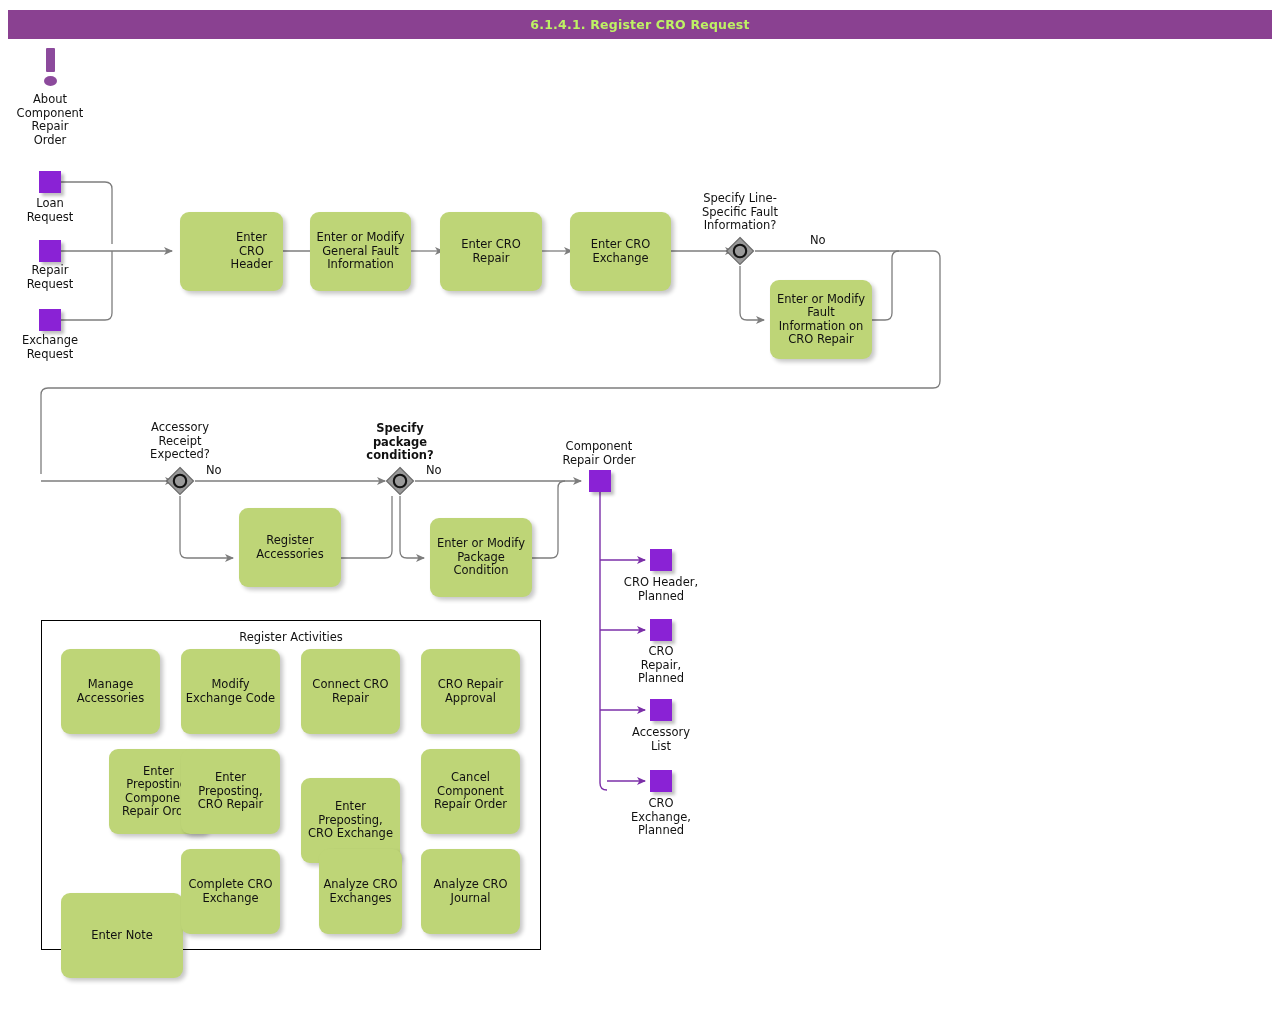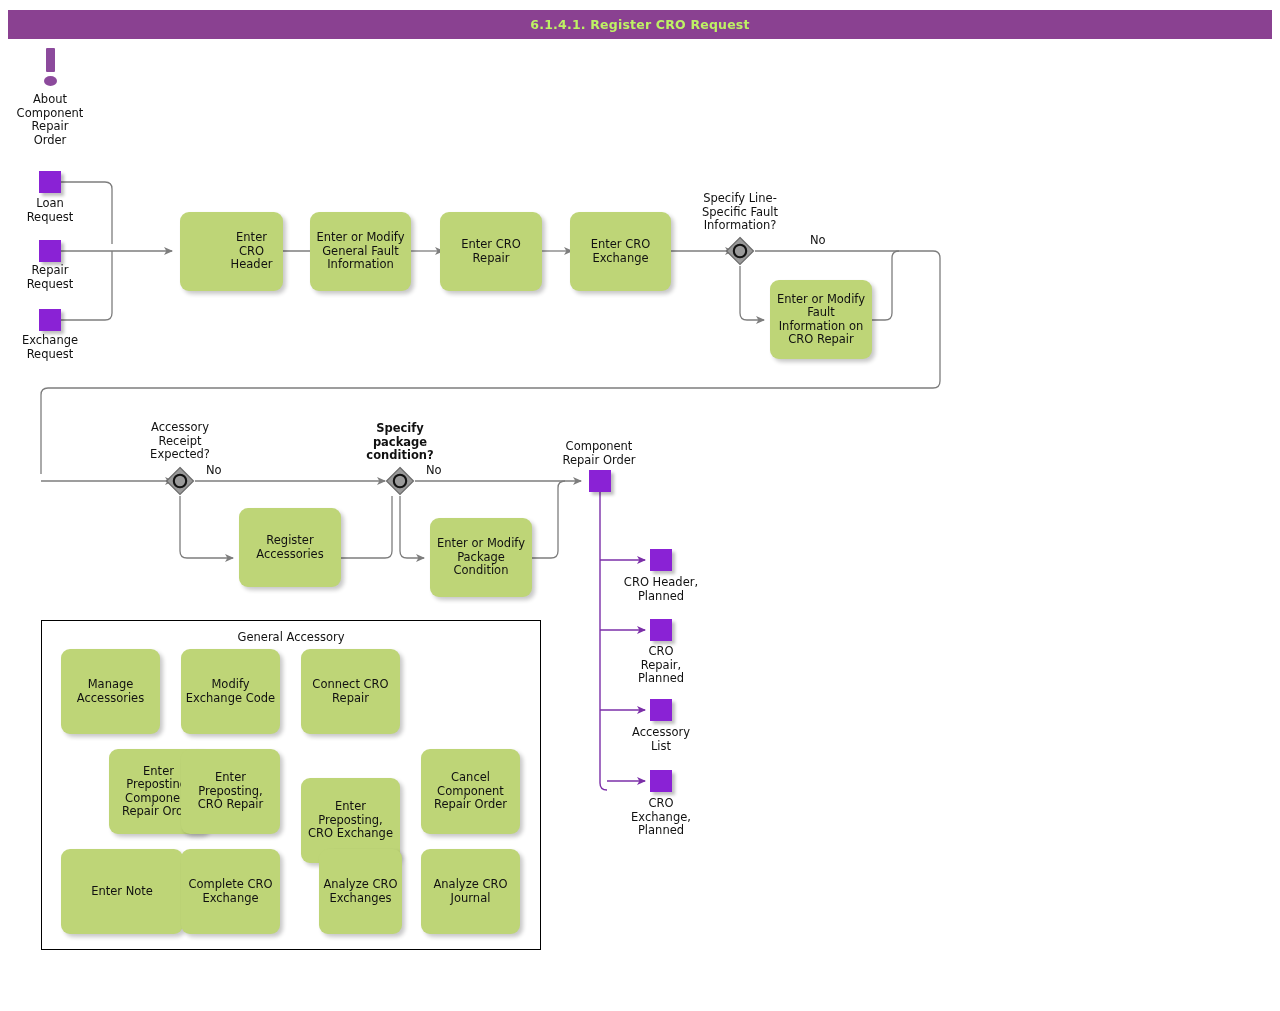--- a/index.html
+++ b/index.html
@@ -191,44 +191,46 @@
   <div class="evt" style="left:650px;top:699px;"></div>
   <div class="lbl" style="left:605px;top:726px;width:112px;">Accessory
 List</div>
 
   <div class="evt" style="left:650px;top:770px;"></div>
   <div class="lbl" style="left:605px;top:797px;width:112px;">CRO
 Exchange,
 Planned</div>
 
   <div id="ga-frame"></div>
-  <div id="ga-title">General Accessory</div>
+  <div id="ga-title">Register Activities</div>
 
   <div class="activity" style="left:61px;top:649px;width:99px;height:85px;">Manage
 Accessories</div>
   <div class="activity" style="left:301px;top:649px;width:99px;height:85px;">Connect CRO
 Repair</div>
   <div class="activity" style="left:181px;top:649px;width:99px;height:85px;">Modify Exchange
 Code</div>
+  <div class="activity" style="left:421px;top:649px;width:99px;height:85px;">CRO Repair
+Approval</div>
 
   <div class="activity" style="left:61px;top:749px;width:99px;height:85px;margin-left:48px;">Enter
 Preposting,
 Component
 Repair Order</div>
   <div class="activity" style="left:181px;top:749px;width:99px;height:85px;">Enter
 Preposting,
 CRO Repair</div>
   <div class="activity" style="left:301px;top:749px;width:99px;height:85px;margin-top:29px;">Enter
 Preposting, CRO
 Exchange</div>
   <div class="activity" style="left:421px;top:749px;width:99px;height:85px;">Cancel
 Component
 Repair Order</div>
 
-  <div class="activity" style="left:61px;top:849px;width:122px;height:85px;">Enter Note</div>
+  <div class="activity" style="left:61px;top:893px;width:122px;height:85px;">Enter Note</div>
   <div class="activity" style="left:181px;top:849px;width:99px;height:85px;">Complete CRO
 Exchange</div>
   <div class="activity" style="left:319px;top:849px;width:83px;height:85px;">Analyze CRO
 Exchanges</div>
   <div class="activity" style="left:421px;top:849px;width:99px;height:85px;">Analyze CRO
 Journal</div>
 
 </div>
 
 </body></html>

